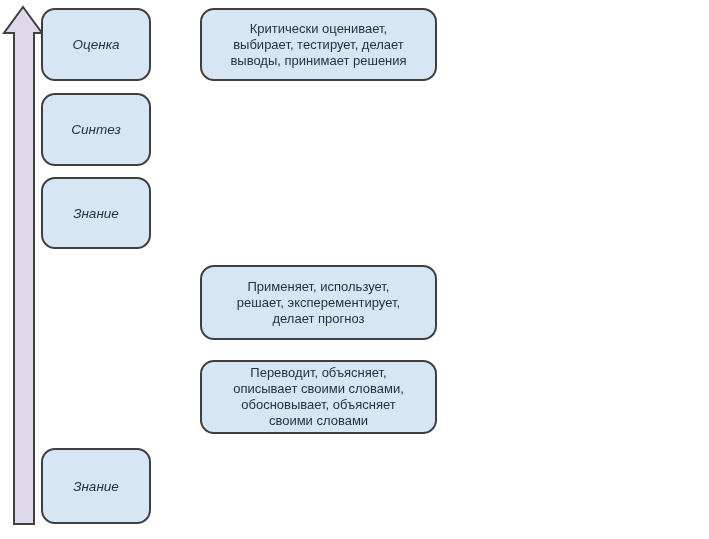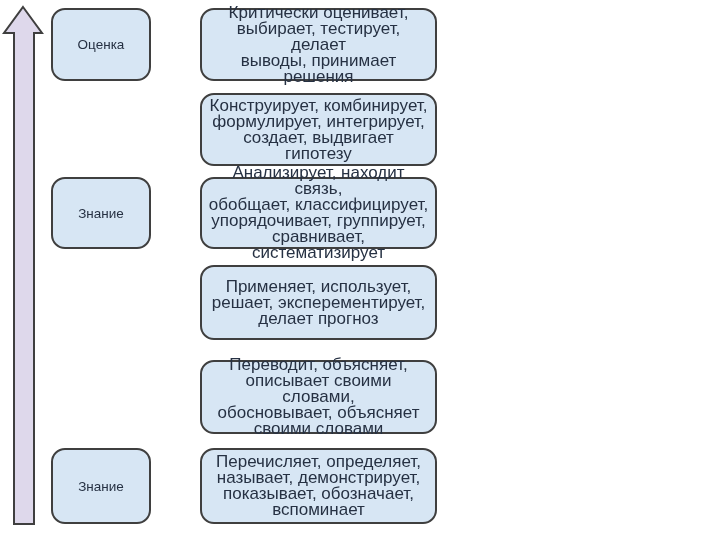--- a/index.html
+++ b/index.html
@@ -41,28 +41,29 @@
     background: var(--box-fill, #d7e6f4);
     border: 2px solid var(--border, #3f3f3f);
     border-radius: 14px;
     box-sizing: border-box;
     display: flex;
     align-items: center;
     justify-content: center;
     text-align: center;
   }
   .levelbox {
-    left: 51px;
-    width: 100px;
+    left: 41px;
+    width: 110px;
     font-size: 13.5px;
+    font-style: italic;
   }
   .descbox {
     left: 200px;
     width: 237px;
-    font-size: 17px;
+    font-size: 13px;
     line-height: 16px;
     padding: 13px 6px;
   }
   .desc-text {
     white-space: pre-line;
   }
 </style>
 </head>
 <body>
 
@@ -79,36 +80,28 @@
       <span>Оценка</span>
     </div>
     <div class="descbox">
       <span class="desc-text">Критически оценивает,
 выбирает, тестирует, делает
 выводы, принимает решения</span>
     </div>
   </div>
 
   <div class="row r2">
-    <div class="descbox">
-      <span class="desc-text">Конструирует, комбинирует,
-формулирует, интегрирует,
-создает, выдвигает гипотезу</span>
+    <div class="levelbox">
+      <span>Синтез</span>
     </div>
   </div>
 
   <div class="row r3">
     <div class="levelbox">
       <span>Знание</span>
-    </div>
-    <div class="descbox">
-      <span class="desc-text">Анализирует, находит связь,
-обобщает, классифицирует,
-упорядочивает, группирует,
-сравнивает, систематизирует</span>
     </div>
   </div>
 
   <div class="row r4">
     <div class="descbox">
       <span class="desc-text">Применяет, использует,
 решает, эксперементирует,
 делает прогноз</span>
     </div>
   </div>
@@ -119,21 +112,15 @@
 описывает своими словами,
 обосновывает, объясняет
 своими словами</span>
     </div>
   </div>
 
   <div class="row r6">
     <div class="levelbox">
       <span>Знание</span>
     </div>
-    <div class="descbox">
-      <span class="desc-text">Перечисляет, определяет,
-называет, демонстрирует,
-показывает, обозначает,
-вспоминает</span>
-    </div>
   </div>
 
 </div>
 
 </body></html>

